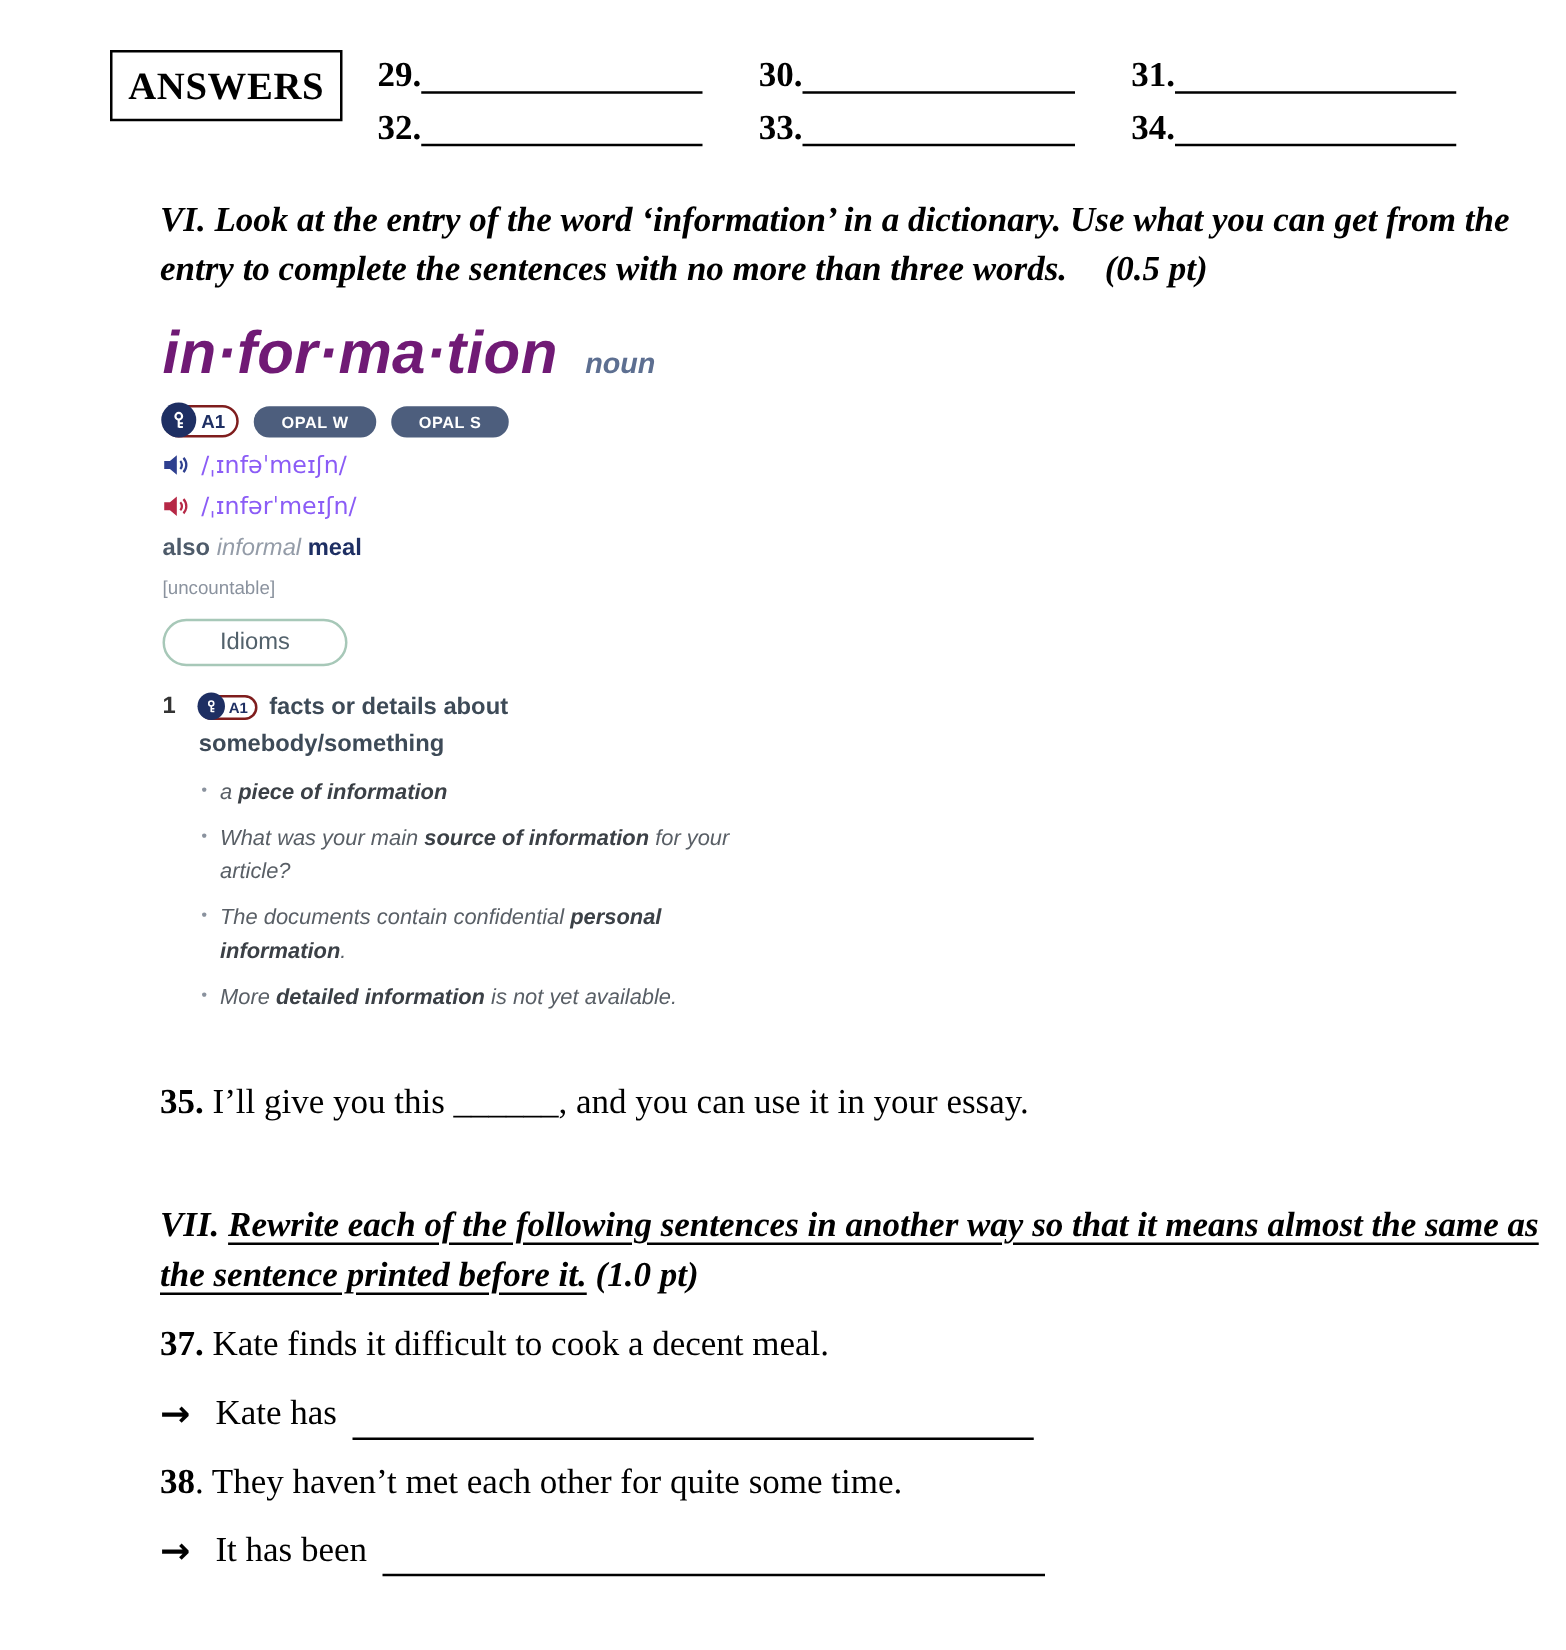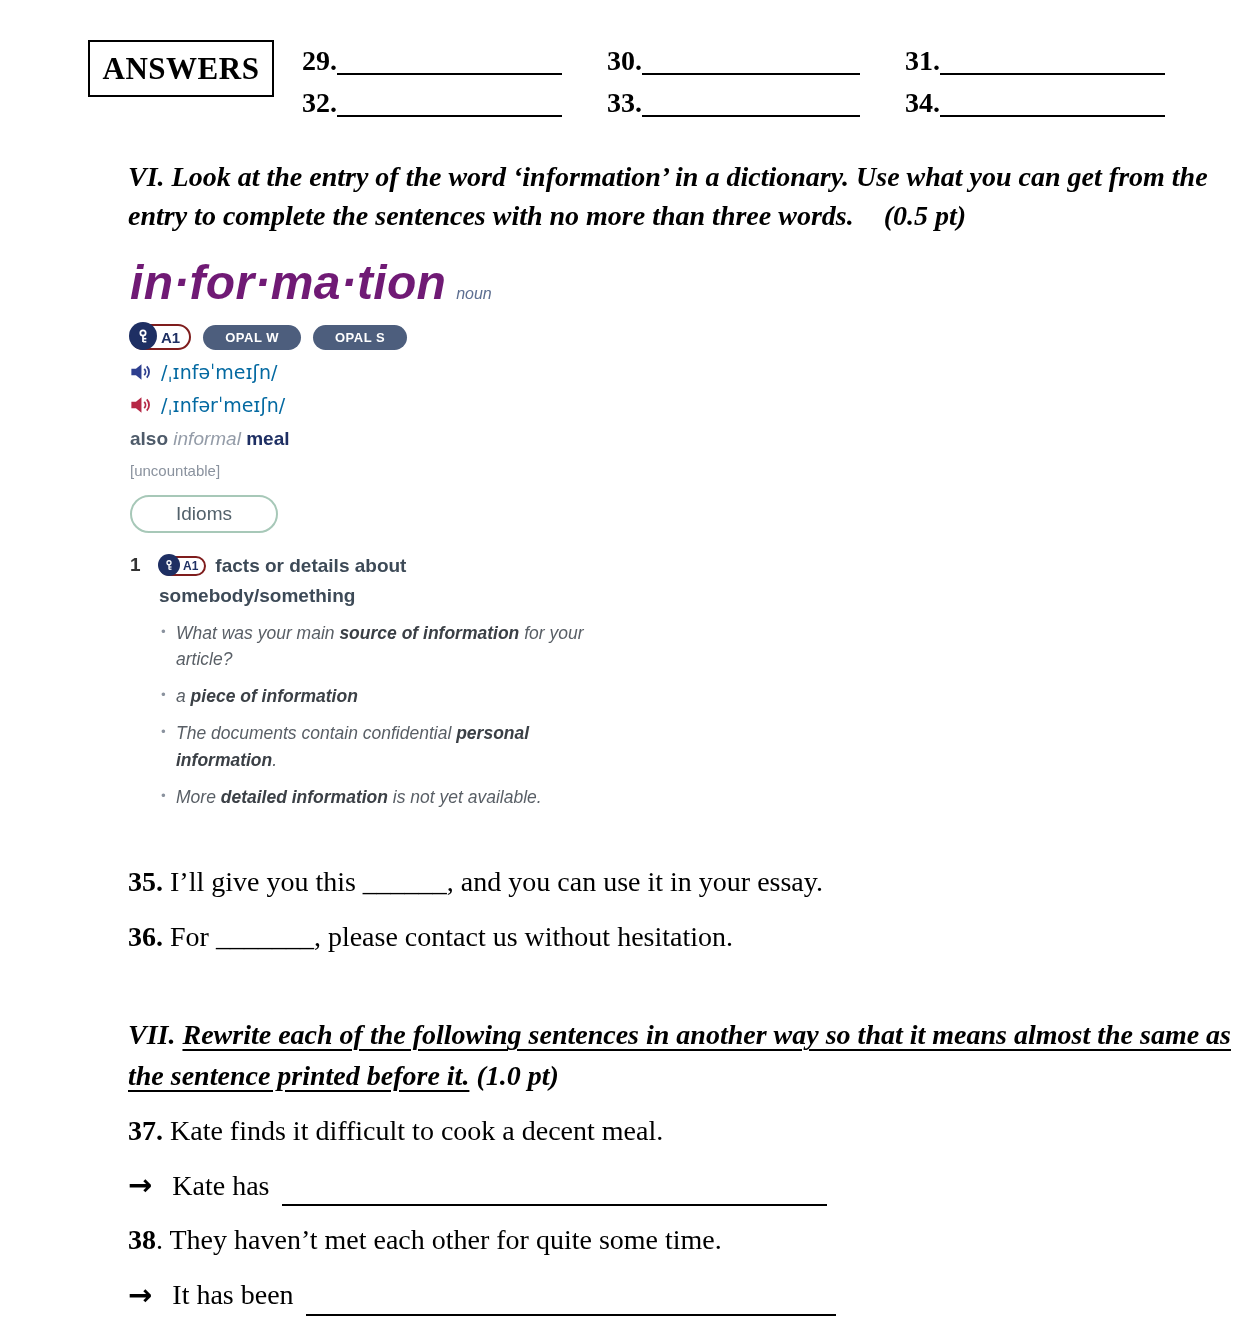--- a/index.html
+++ b/index.html
@@ -17,37 +17,37 @@
   .ans-num {font-weight:bold; font-size:28px; line-height:1;}
   .blank {flex:1; border-bottom:2px solid #000; height:26px;}
 
   
   .s6-head {margin:40px 8px 0 128px; font-weight:bold; font-style:italic; font-size:28px; line-height:1.4;}
   .pts {margin-left:30px;}
 
   
   .dict {margin:20px 0 0 130px; width:545px; font-family:"Liberation Sans", sans-serif;}
   .hw {color:#701a75; font-weight:bold; font-size:48px; letter-spacing:0.3px;font-style:italic;}
-  .pos {color:#5d6f91; font-style:italic; font-size:16px; margin-left:10px;}
+  .pos {color:#5d6f91; font-style:italic; font-size:23px; margin-left:22px;font-weight:bold;}
   .badge-row {display:flex; align-items:center; gap:12px; margin-top:14px;}
   .key-badge {display:inline-flex; align-items:center; border:2px solid #7f1d1d; border-radius:15px; background:#fff; height:26px; padding-right:9px; box-sizing:border-box;}
   .key-circle {width:28px; height:28px; margin:-2px 0 0 -3px; border-radius:50%; background:#1e2f63; display:flex; align-items:center; justify-content:center; flex:0 0 auto;}
   .key-circle svg {width:16px; height:16px;}
   .key-badge .lvl {color:#1e2f63; font-weight:bold; font-size:15px; margin-left:4px;}
   .key-badge.small {height:20px; border-width:2px; border-radius:12px; padding-right:6px;}
   .key-badge.small .key-circle {width:22px; height:22px;}
   .key-badge.small .key-circle svg {width:12px; height:12px;}
   .key-badge.small .lvl {font-size:12px; margin-left:3px;}
   .opal {background:#4d5e7d; color:#fff; font-weight:bold; font-size:13px; letter-spacing:0.5px; padding:5px 22px; border-radius:14px;}
   .phon-row {display:flex; align-items:center; gap:9px; margin-top:11px;}
   .speaker {display:inline-flex; width:22px; height:22px;}
   .speaker svg {width:100%; height:100%;}
   .speaker.uk {color:#2e3f8f;}
   .speaker.us {color:#b62846;}
-  .phon {font-family:"DejaVu Sans", sans-serif; font-size:19px; color:#0369a1;}
+  .phon {font-family:"DejaVu Sans", sans-serif; font-size:19px; color:#8b5cf6;}
   .also-row {margin-top:12px; font-size:19px;}
   .also-label {color:#4e5b6a; font-weight:bold;}
   .also-reg {color:#949ca8; font-style:italic;}
   .also-word {color:#1e2f63; font-weight:bold;}
   .grammar {margin-top:12px; font-size:15px; color:#8a929e;}
   .idioms-btn {display:inline-block; margin-top:16px; background:#fff; border:2px solid #a7c8b8; border-radius:19px; padding:6px 44px; color:#52616b; font-size:19px; font-family:"Liberation Sans", sans-serif; cursor:pointer;}
   .sense {display:flex; margin-top:20px;}
   .sense-num {font-weight:bold; font-size:19px; color:#333; width:29px; flex:0 0 auto; padding-top:1px;}
   .sense-def-line {display:flex; align-items:center; gap:9px;}
   .sense-def {color:#3d4a57; font-weight:bold; font-size:19px; line-height:1.35;}
@@ -177,34 +177,31 @@
                   <line x1="12" y1="20.5" x2="17" y2="20.5" stroke="#fff" stroke-width="2.4"></line>
                 </svg>
             </span>
             <span class="lvl">A1</span>
           </span>
           <span class="sense-def">facts or details about</span>
         </div>
         <div class="sense-def l2">somebody/something</div>
 
         <ul class="examples">
+          <li><span>a </span><span class="ex-bold">piece of information</span><span></span></li>
           <li><span>What was your main </span><span class="ex-bold">source of information</span><span> for your article?</span></li>
-          <li><span>a </span><span class="ex-bold">piece of information</span><span></span></li>
           <li><span>The documents contain confidential </span><span class="ex-bold">personal information</span><span>.</span></li>
           <li><span>More </span><span class="ex-bold">detailed information</span><span> is not yet available.</span></li>
         </ul>
       </div>
     </div>
   </div>
 
   <div class="q sp-top">
     <span class="q-num">35.</span><span> I’ll give you this ______, and you can use it in your essay.</span>
-  </div>
-  <div class="q sp">
-    <span class="q-num">36.</span><span> For _______, please contact us without hesitation.</span>
   </div>
 
   <div class="s7-head">
     <span>VII. </span><span class="u">Rewrite each of the following sentences in another way so that it means almost the same as the sentence printed before it.</span><span> </span><span>(1.0 pt)</span>
   </div>
 
   <div class="q sp">
     <span class="q-num">37.</span><span> Kate finds it difficult to cook a decent meal.</span>
   </div>
   <div class="rw">

